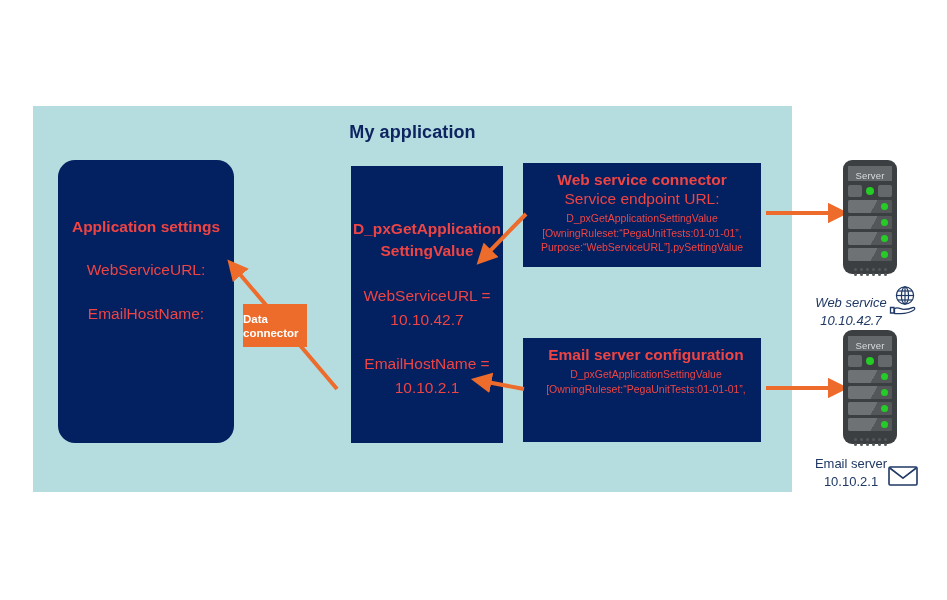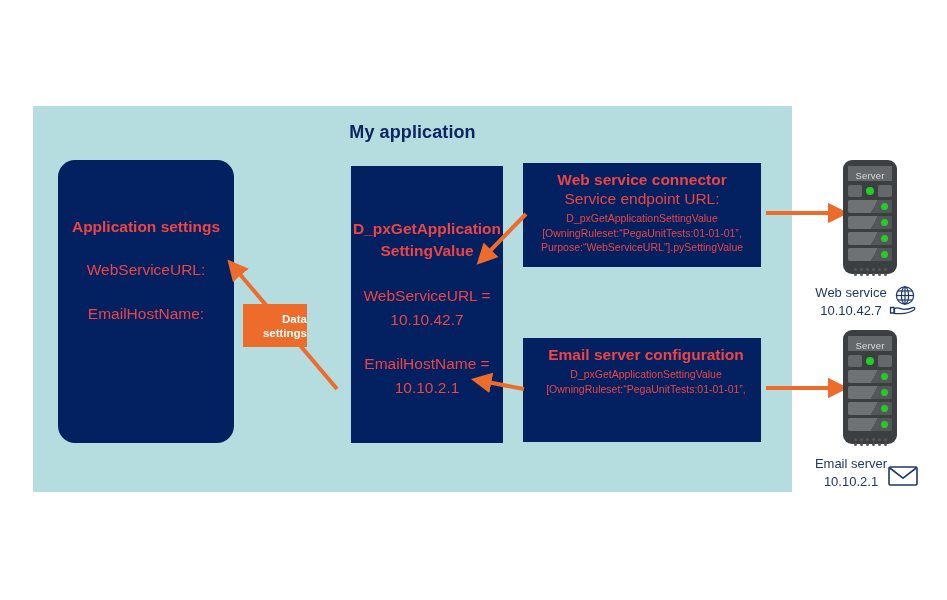--- a/index.html
+++ b/index.html
@@ -144,21 +144,21 @@
     top: 304px;
     width: 64px;
     height: 43px;
     background: #ed6b2b;
     color: #ffffff;
     font-size: 11.5px;
     font-weight: bold;
     line-height: 14px;
     display: flex;
     flex-direction: column;
-    align-items: flex-end;
+    align-items: flex-start;
     justify-content: center;
     text-align: center;
   }
 
   
   .server {
     position: absolute;
     width: 54px;
     height: 114px;
     background: #3c3f41;
@@ -240,21 +240,21 @@
 
   
   .endpoint-caption {
     position: absolute;
     color: #1f3864;
     font-size: 13px;
     line-height: 18px;
     text-align: center;
     white-space: nowrap;
   }
-  #caption-web  { left: 790px; top: 284px; width: 122px; }
+  #caption-web  { left: 790px; top: 294px; width: 122px; font-style: italic; }
   #caption-mail { left: 790px; top: 455px; width: 122px; }
 
   .caption-icon {
     position: absolute;
     width: 34px;
     height: 34px;
   }
   #icon-globe { left: 886px; top: 283px; }
   #icon-mail  { left: 886px; top: 458px; }
 </style>
@@ -331,21 +331,21 @@
       <path d="M766,213 L832,213" stroke="#ed6b2b" stroke-width="4" fill="none" marker-end="url(#ah)"></path>
     </g>
 
     <g>
       <path d="M766,388 L832,388" stroke="#ed6b2b" stroke-width="4" fill="none" marker-end="url(#ah)"></path>
     </g>
   </svg>
 
   <div class="dt-badge">
     <span>Data</span>
-    <span>settings</span>
+    <span>connector</span>
   </div>
 
   <div class="server" id="server-web">
     <div class="srv-head">Server</div>
     <div class="srv-ledrow">
       <span class="blk"></span>
       <span class="dot"></span>
       <span class="blk"></span>
     </div>
     <div class="srv-bay">

